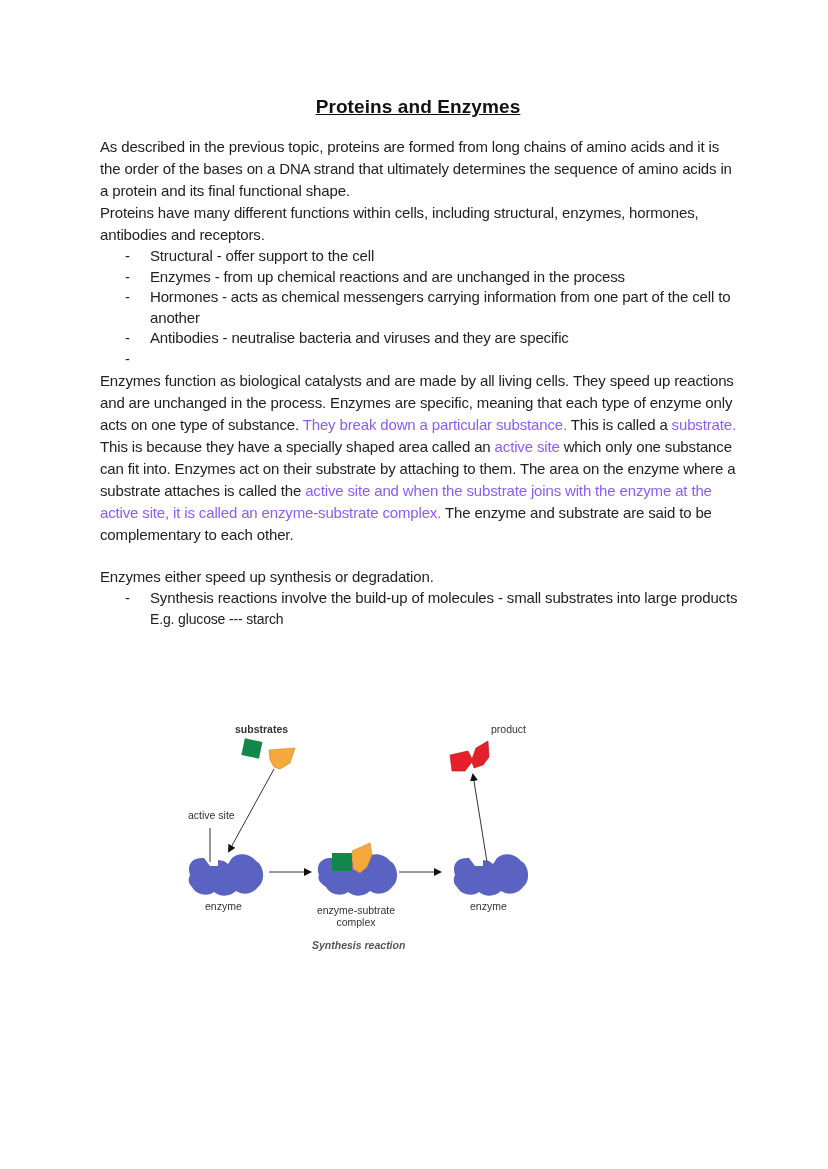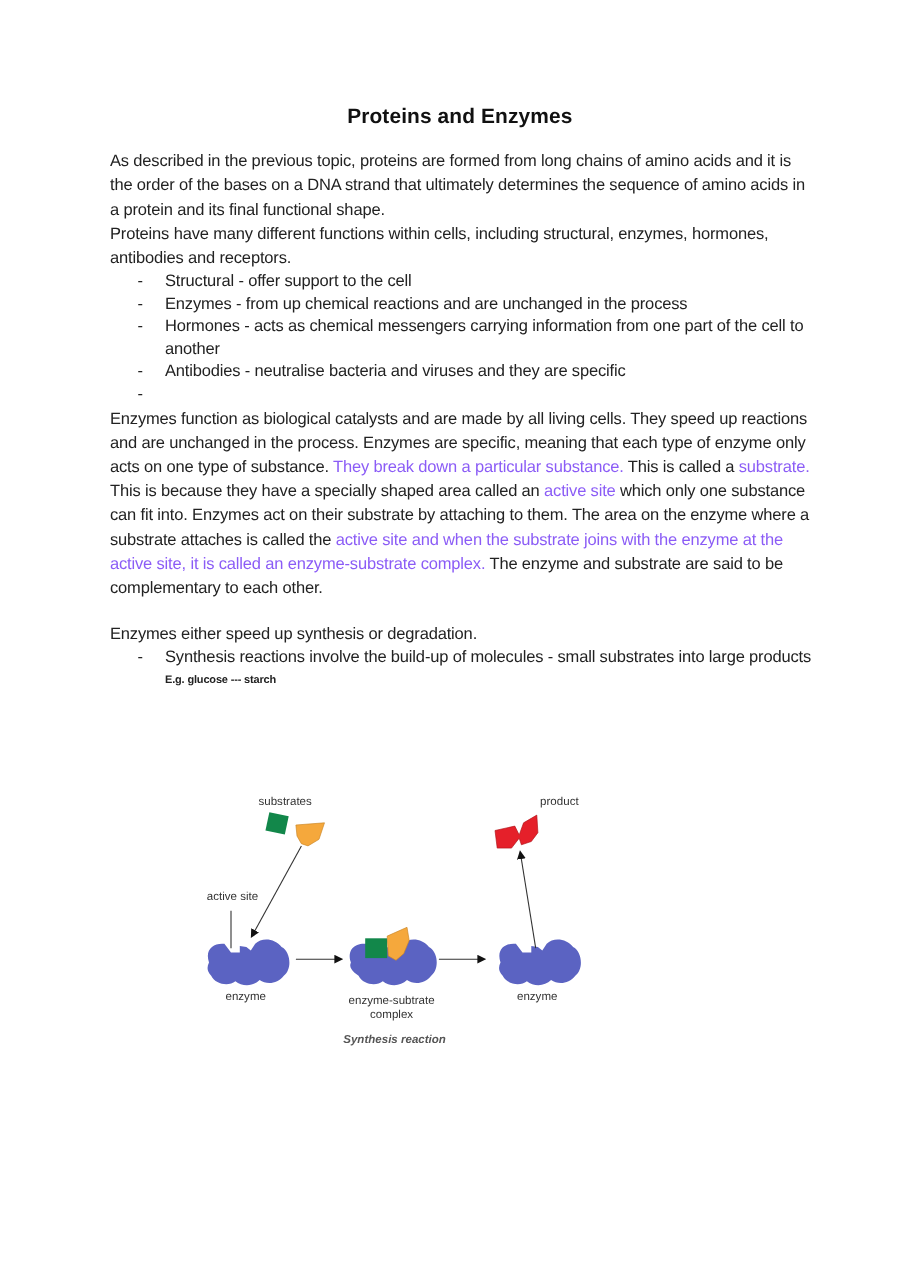--- a/index.html
+++ b/index.html
@@ -23,20 +23,21 @@
     }
     .title {
       text-align: center;
       font-weight: bold;
       font-size: 19px;
       margin: 0 0 18px 0;
       letter-spacing: 0.1px;
       position: relative;
       left: -2px;
       color: #111;
+      text-decoration: underline;
     }
     .para {
       font-size: 15px;
       line-height: 22px;
       margin: 0;
       letter-spacing: -0.15px;
     }
     .red { color: #8b5cf6; }
     ul.dash {
       list-style: none;
@@ -51,24 +52,23 @@
       letter-spacing: -0.15px;
     }
     ul.dash li .bullet {
       position: absolute;
       left: 25px;
       top: 0;
     }
     .gap { height: 20.6px; }
     .indent-line {
       padding-left: 50px;
-      font-size: 10px;
+      font-size: 14px;
       line-height: 20.6px;
       letter-spacing: -0.15px;
-      font-weight: bold;
     }
     .diagram {
       position: absolute;
       left: 180px;
       top: 715px;
       width: 360px;
       height: 245px;
     }
     .diagram svg { position: absolute; left: 0; top: 0; }
     .dlabel {
@@ -139,21 +139,21 @@
 
     <line x1="219" y1="157" x2="260" y2="157" stroke="#333" stroke-width="1" marker-end="url(#arrowhead)"></line>
 
     <path fill="#5b63c2" d="M275,160 C271,148 279,142 289,143 L295,151 L303,151 L303,145 L309,146 L313,149 L317,143 C323,137 335,138 341,146 C349,150 351,166 343,172 C337,180 327,180 321,176 C315,182 305,182 299,177 C293,182 281,180 277,172 C273,168 273,164 275,160 Z"></path>
 
     <line x1="307" y1="147" x2="293" y2="60" stroke="#333" stroke-width="1" marker-end="url(#arrowhead)"></line>
 
     <path d="M270,40 L288,36 L292,44 L296,33 L308,26 L309,42 L303,50 L294,53 L292,47 L285,56 L272,56 Z" fill="#e5202a" stroke="#b01218" stroke-width="0.6"></path>
   </svg>
 
-  <div class="dlabel" style="left:55px; top:8px;">substrates</div>
+  <div class="dlabel" style="left:55px; top:8px;font-weight:bold;">substrates</div>
   <div class="dlabel" style="left:8px; top:94px;">active site</div>
   <div class="dlabel" style="left:25px; top:185px;">enzyme</div>
   <div class="dlabel" style="left:130px; top:189px; width:92px;">
     <div>enzyme-subtrate</div>
     <div>complex</div>
   </div>
   <div class="dlabel" style="left:267px; top:8px;margin-left:44px;">product</div>
   <div class="dlabel" style="left:290px; top:185px;">enzyme</div>
   <div class="dlabel caption" style="left:132px; top:224px;font-weight:bold;">Synthesis reaction</div>
 </div>

